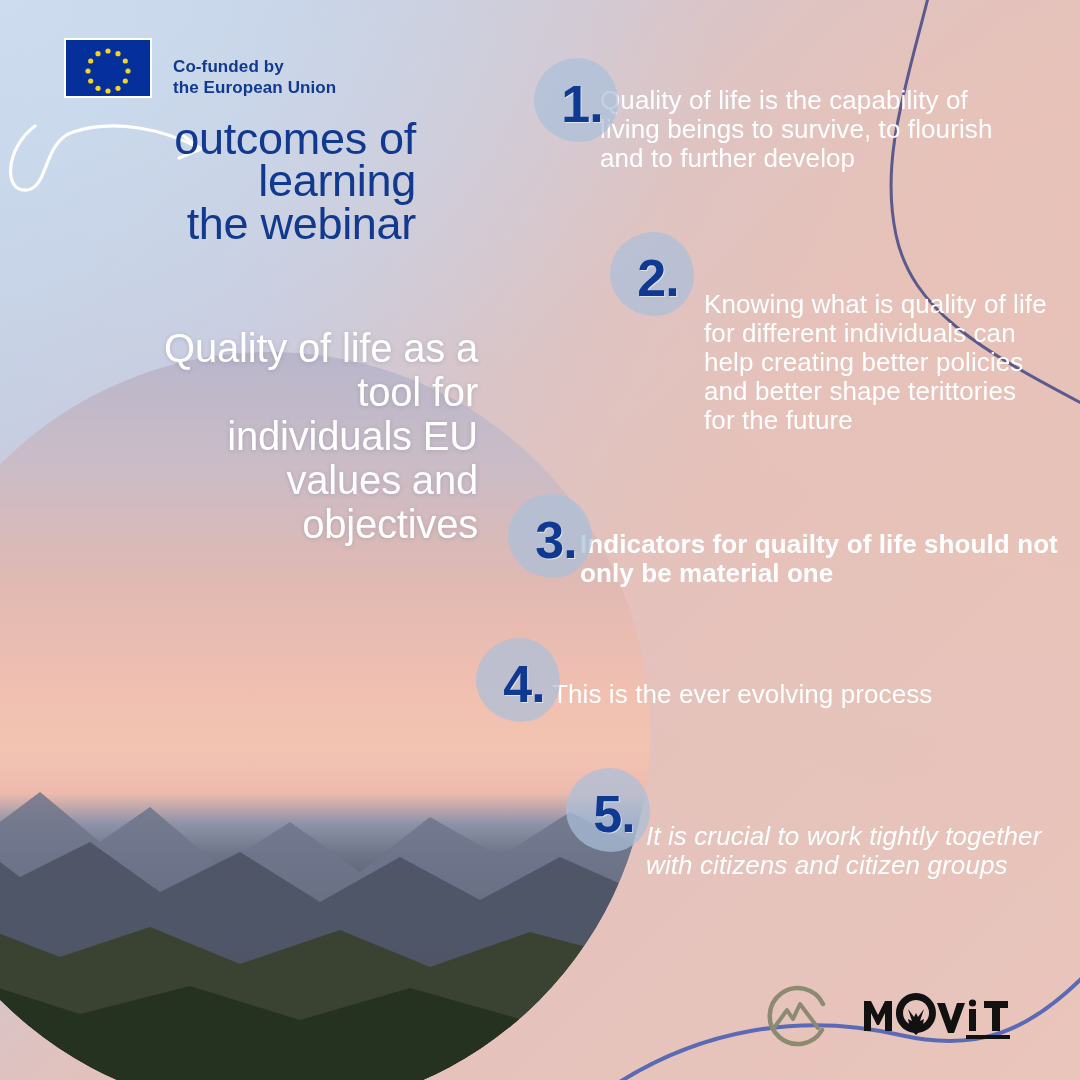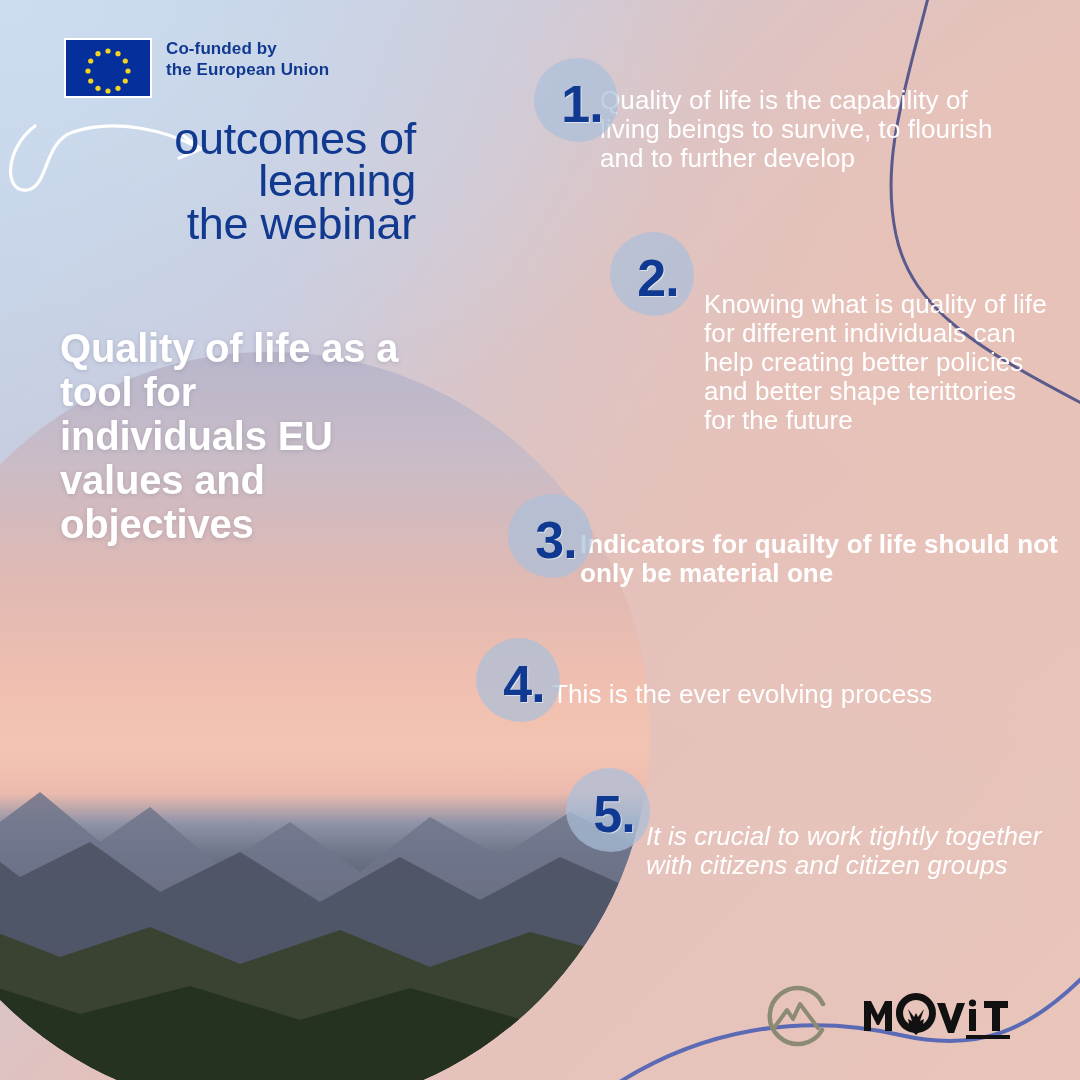--- a/index.html
+++ b/index.html
@@ -24,40 +24,40 @@
   .photo{
     position:absolute;inset:0;
     background:
       linear-gradient(180deg,
         #b9b6cb 0%, #c9bcc7 14%, #e0b9b3 30%, #f0bfb0 44%,
         #f3c4b2 52%, #edbbae 58%, #8f93a8 62%, #6e7589 66%,
         #55596b 72%, #3c4251 78%, #2c3a2c 86%, #20301f 100%);
   }
   .ridge{position:absolute;inset:0;}
   
-  .eu-block{position:absolute;left:64px;top:38px;display:flex;align-items:flex-start;gap:14px;}
+  .eu-block{position:absolute;left:64px;top:38px;display:flex;align-items:flex-end;gap:21px;}
   .eu-flag{width:84px;height:56px;background:#05309b;border:2px solid #ffffff;position:relative;}
   .eu-flag svg{position:absolute;inset:0;}
   .eu-text{
     color:#10398f;font-weight:bold;font-size:17px;line-height:1.25;
     letter-spacing:.1px;white-space:pre-line;
   }
   
   .heading{
     position:absolute;left:126px;top:118px;width:290px;
     color:#10398f;font-size:45px;line-height:.94;text-align:right;
     letter-spacing:-.3px;
   }
   .heading span{display:block;}
   .arrow{position:absolute;left:-5px;top:108px;width:240px;height:110px;}
   
   .title{
-    position:absolute;left:60px;top:326px;width:430px;
-    color:#ffffff;font-weight:bold;font-size:40px;line-height:1.1;
-    letter-spacing:-.2px;
+    position:absolute;left:48px;top:326px;width:430px;
+    color:#ffffff;font-weight:normal;font-size:40px;line-height:1.1;
+    text-align:right;letter-spacing:-.2px;
     text-shadow:0 1px 4px rgba(90,90,120,.25);
   }
   .title span{display:block;}
   
   .item{position:absolute;display:flex;align-items:flex-start;}
   .badge{
     position:relative;flex:0 0 auto;width:84px;height:84px;
     display:flex;align-items:center;justify-content:center;
   }
   .badge .blob{

